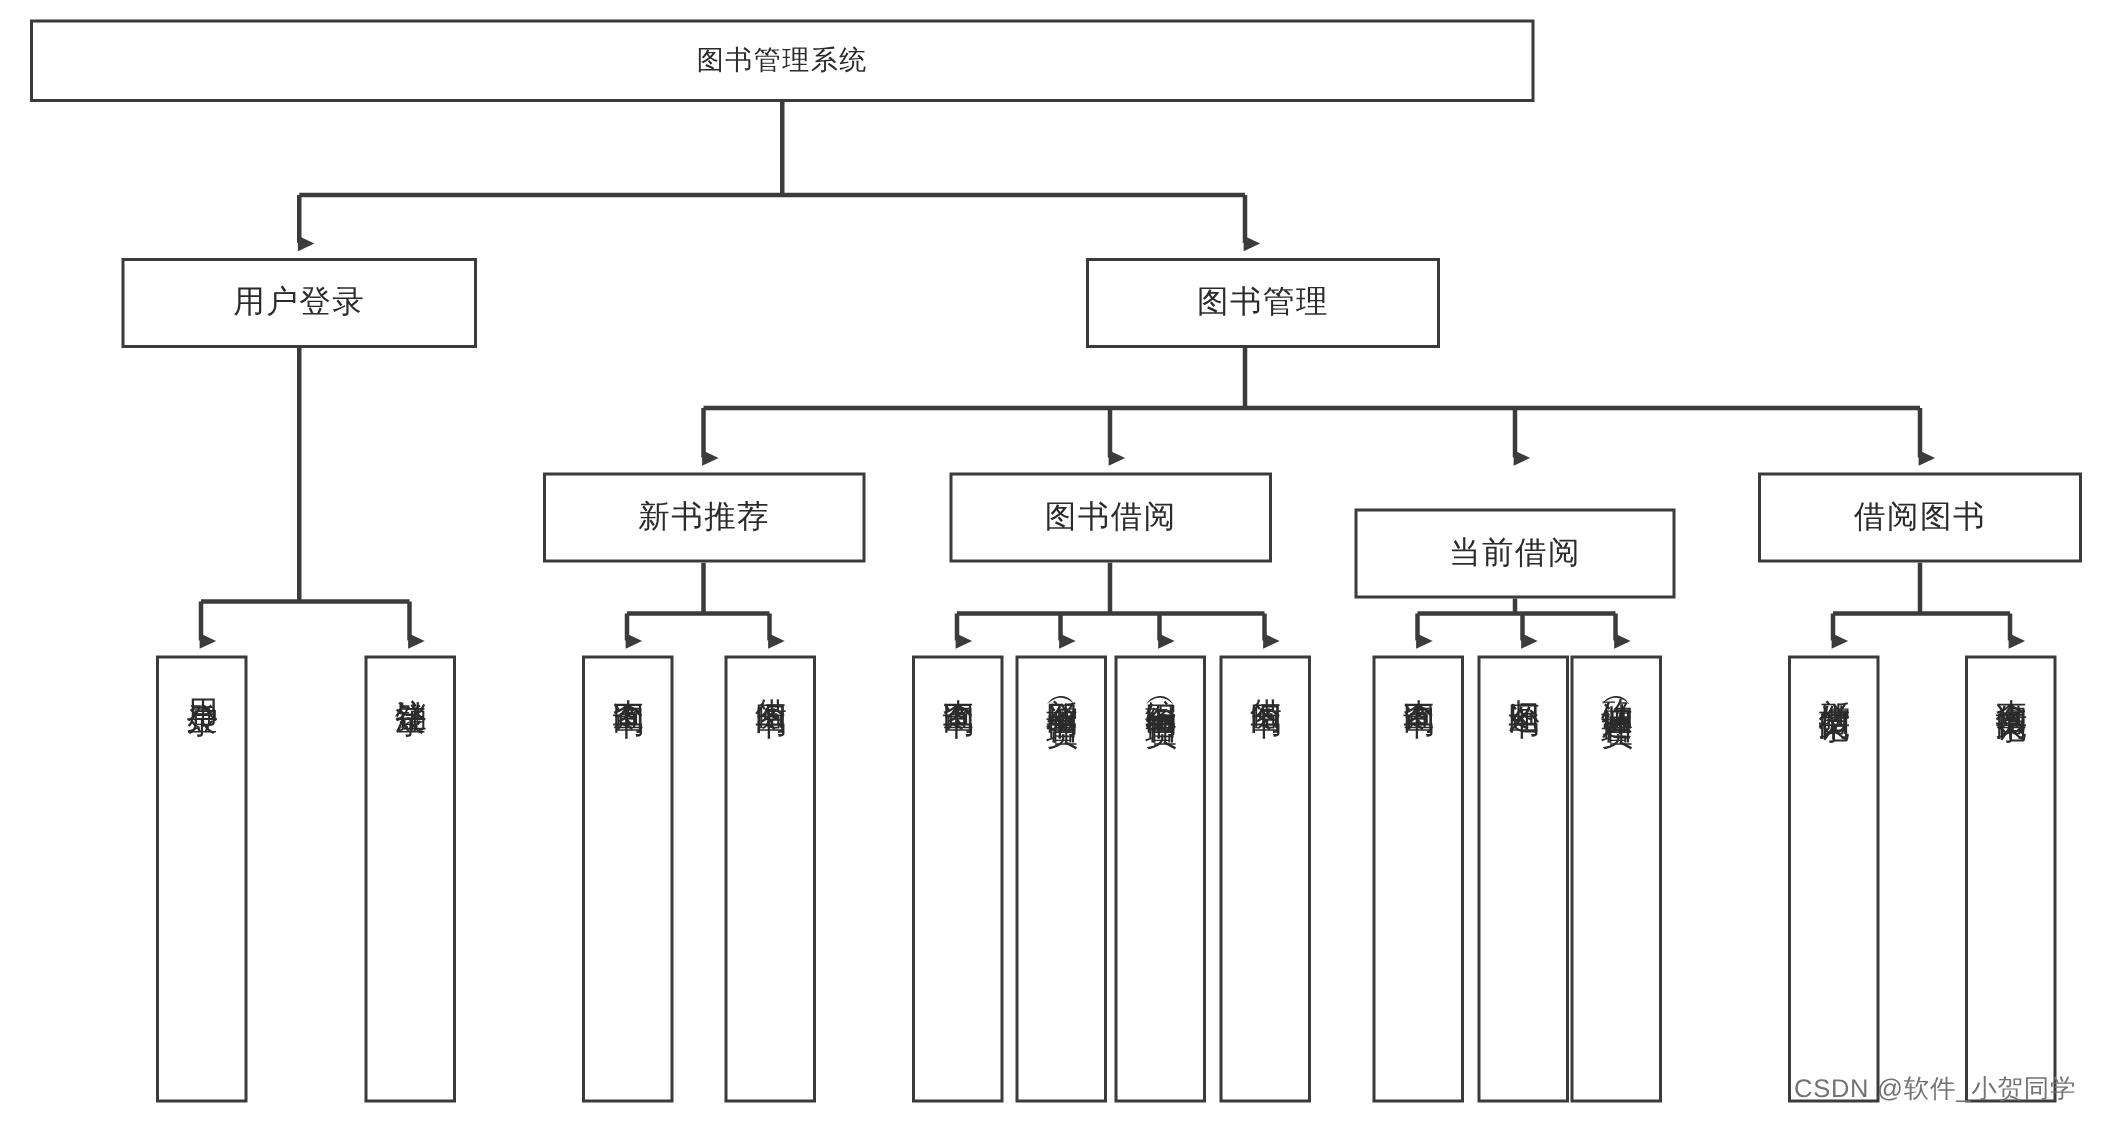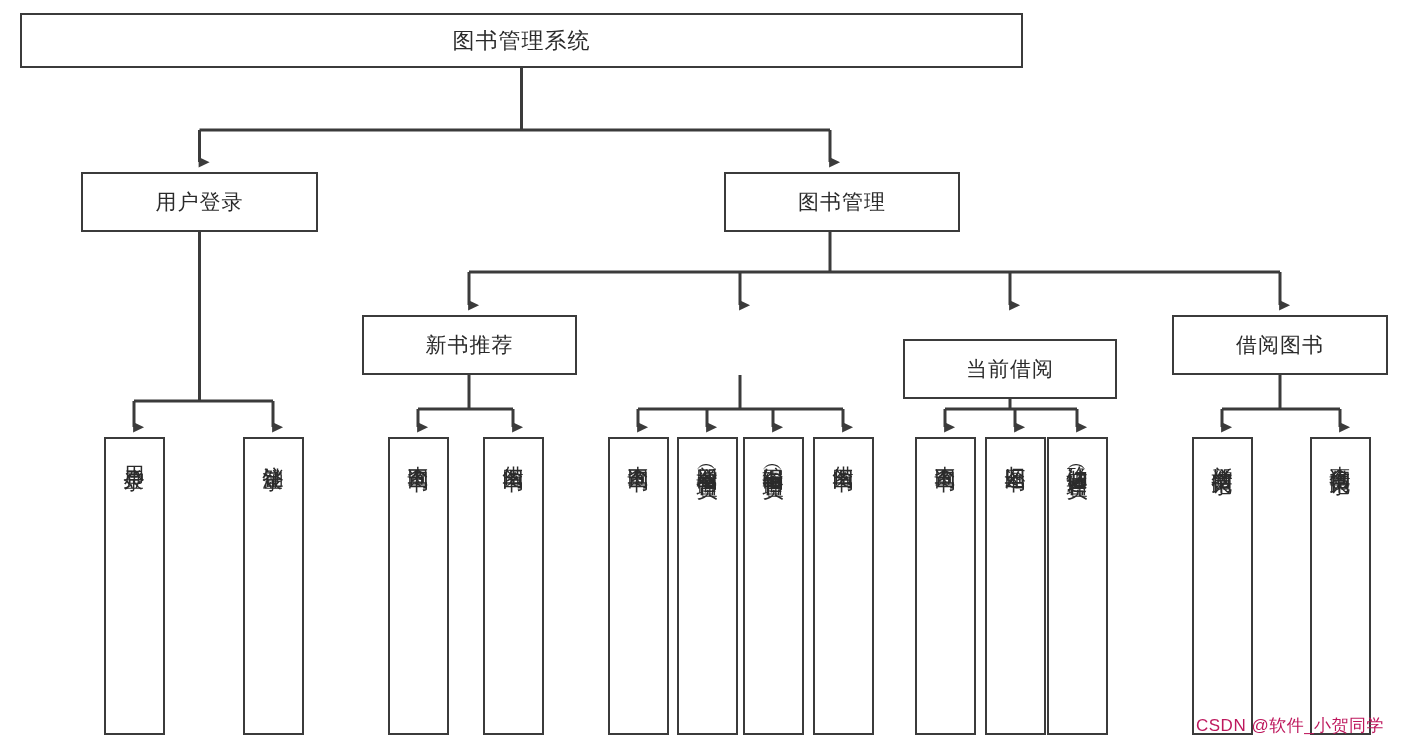--- a/index.html
+++ b/index.html
@@ -42,41 +42,41 @@
     text-align: center;
     line-height: 1.18;
     white-space: nowrap;
   }
   
   .node.horiz .lbl {
     font-size: 21px;
     letter-spacing: 1px;
   }
   .node.root .lbl {
-    font-size: 22px;
+    font-size: 18px;
     letter-spacing: 1px;
     text-align: right;
   }
   
   .node.vert {
     padding-top: 10px;
     align-items: flex-start;
   }
   .node.vert .lbl {
     font-size: 21px;
     writing-mode: vertical-rl;
     text-orientation: upright;
     letter-spacing: 2px;
     line-height: 1;
     white-space: normal;
     max-height: 280px;
   }
   .watermark {
     position: absolute;
-    color: #be185d;
+    color: #737373;
     font-size: 17px;
     letter-spacing: 0.5px;
     white-space: nowrap;
     z-index: 3;
     font-family: "Liberation Sans", "DejaVu Sans", sans-serif;
   }
 </style>
 </head>
 <body>
 
@@ -141,20 +141,23 @@
   <div class="node horiz" style="left:81px; top:172px; width:237px; height:60px;">
     <span class="lbl">用户登录</span>
   </div>
   <div class="node horiz" style="left:712px; top:172px; width:236px; height:60px;margin-left:12px;">
     <span class="lbl">图书管理</span>
   </div>
 
   <div class="node horiz" style="left:362px; top:304px; width:215px; height:60px;margin-top:11px;">
     <span class="lbl">新书推荐</span>
   </div>
+  <div class="node horiz" style="left:633px; top:315px; width:215px; height:60px;">
+    <span class="lbl">图书借阅</span>
+  </div>
   <div class="node horiz" style="left:903px; top:315px; width:214px; height:60px;margin-top:24px;">
     <span class="lbl">当前借阅</span>
   </div>
   <div class="node horiz" style="left:1172px; top:315px; width:216px; height:60px;">
     <span class="lbl">借阅图书</span>
   </div>
 
   <div class="node vert" style="left:104px; top:437px; width:61px; height:298px;">
     <span class="lbl">用户登录</span>
   </div>

